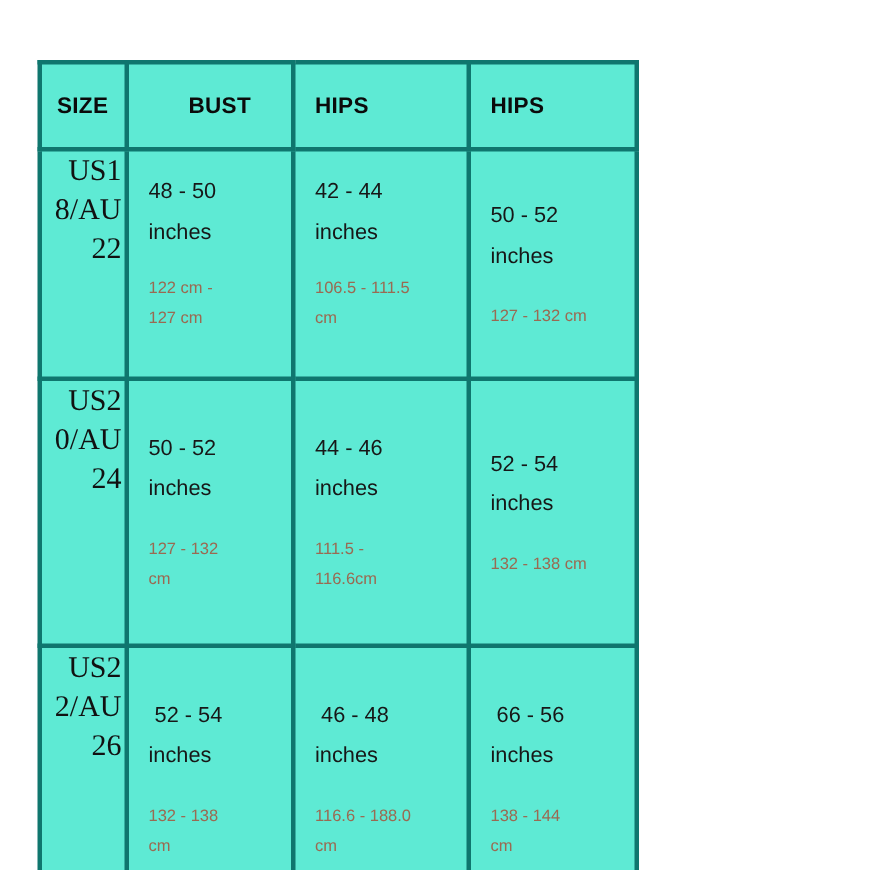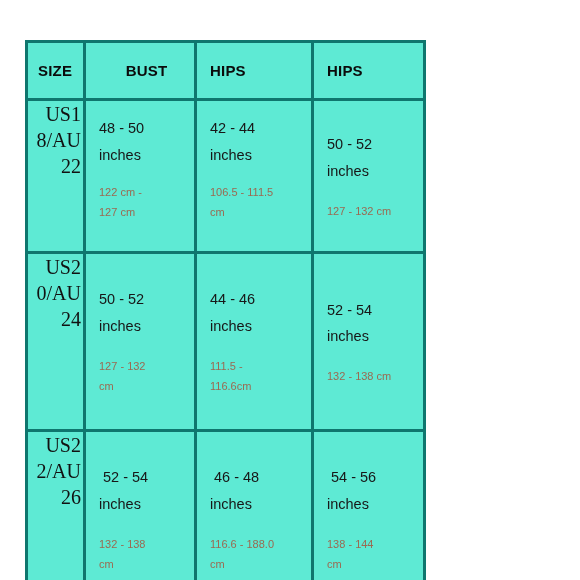--- a/index.html
+++ b/index.html
@@ -221,21 +221,21 @@
         <td class="cell-meas center">
           <div class="meas">
             <div class="meas-in"> 46 - 48
 inches</div>
             <div class="meas-cm">116.6 - 188.0
 cm</div>
           </div>
         </td>
         <td class="cell-meas center">
           <div class="meas">
-            <div class="meas-in"> 54 - 56
+            <div class="meas-in"> 66 - 56
 inches</div>
             <div class="meas-cm">138 - 144
 cm</div>
           </div>
         </td>
       </tr>
 
     </tbody>
   </table>
 </div>

